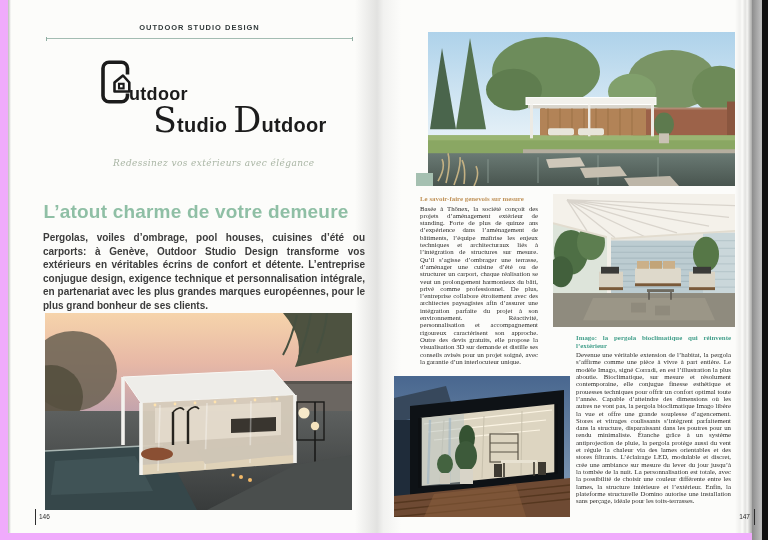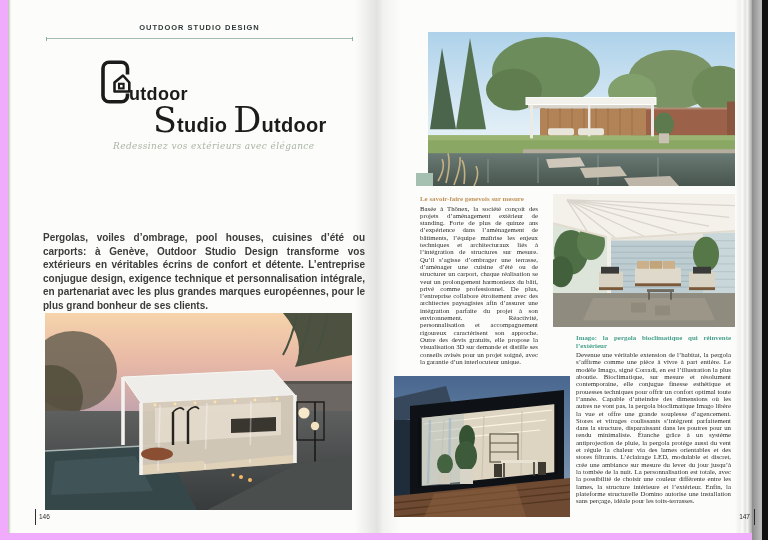--- a/index.html
+++ b/index.html
@@ -23,21 +23,21 @@
   .lp-rule::before,.lp-rule::after{content:"";position:absolute;top:-1px;width:1px;height:4px;background:#8fae a2;background:#8faea2;}
   .lp-rule::before{left:0}.lp-rule::after{right:0}
 
   .logo{position:absolute;left:93px;top:60px;width:230px;color:#1c1c1c;}
   .logo-row1{display:flex;align-items:flex-end;}
   .logo-word1{font-size:18px;font-weight:bold;letter-spacing:.3px;margin-left:-2px;padding-bottom:3px;}
   .logo-row2{margin-left:52px;margin-top:-8px;white-space:nowrap;}
   .logo-initial{font-family:"DejaVu Serif",serif;font-size:35px;font-weight:400;}
   .logo-small{font-size:20px;font-weight:bold;letter-spacing:.3px;}
   .logo-sep{display:inline-block;width:6px;}
-  .logo-tagline{margin-left:12px;margin-top:1px;font-family:"DejaVu Serif",serif;font-style:italic;
+  .logo-tagline{margin-left:12px;margin-top:18px;font-family:"DejaVu Serif",serif;font-style:italic;
                 font-size:9px;letter-spacing:.4px;color:#a9b5a4;}
 
   .article-title{position:absolute;left:16px;top:201px;width:344px;text-align:center;
                  font-size:19px;font-weight:bold;color:#8fbfa5;letter-spacing:.2px;}
   .article-intro{position:absolute;left:35px;top:231px;width:322px;font-size:10px;line-height:13.6px;
                  font-weight:bold;color:#3c3c3c;text-align:justify;}
 
   figure{margin:0;padding:0;}
   .photo1{position:absolute;left:37px;top:313px;width:307px;height:197px;}
   .photo2{position:absolute;left:420px;top:32px;width:307px;height:154px;}
@@ -85,20 +85,21 @@
             <path d="M13.5 22.5 L22 15.5 L28.3 22.5 L28.3 31.5 L13.5 31.5 Z" fill="#fcfcfa" stroke="#1b1b1b" stroke-width="2.6" stroke-linejoin="round"></path>
             <rect x="18" y="23.8" width="4.6" height="4.6" fill="none" stroke="#1b1b1b" stroke-width="2.1"></rect>
           </svg>
         </span>
         <span class="logo-word1">utdoor</span>
       </div>
       <div class="logo-row2"><span class="logo-initial">S</span><span class="logo-small">tudio</span><span class="logo-sep"></span><span class="logo-initial">D</span><span class="logo-small">utdoor</span></div>
       <div class="logo-tagline">Redessinez vos extérieurs avec élégance</div>
     </div>
 
+    <h1 class="article-title" style="margin:0;">L’atout charme de votre demeure</h1>
     <p class="article-intro" style="margin:0;">Pergolas, voiles d’ombrage, pool houses, cuisines d’été ou carports: à Genève, Outdoor Studio Design transforme vos extérieurs en véritables écrins de confort et détente. L’entreprise conjugue design, exigence technique et personnalisation intégrale, en partenariat avec les plus grandes marques européennes, pour le plus grand bonheur de ses clients.</p>
 
     <figure class="photo1">
       <svg viewBox="0 0 307 197" preserveAspectRatio="none">
         <defs>
           <linearGradient id="p1sky" x1="0" y1="0" x2="0" y2="1">
             <stop offset="0" stop-color="#f6d4ab"></stop>
               <stop offset=".5" stop-color="#e7b8a6"></stop>
               <stop offset="1" stop-color="#c2a3ad"></stop>
           </linearGradient>

